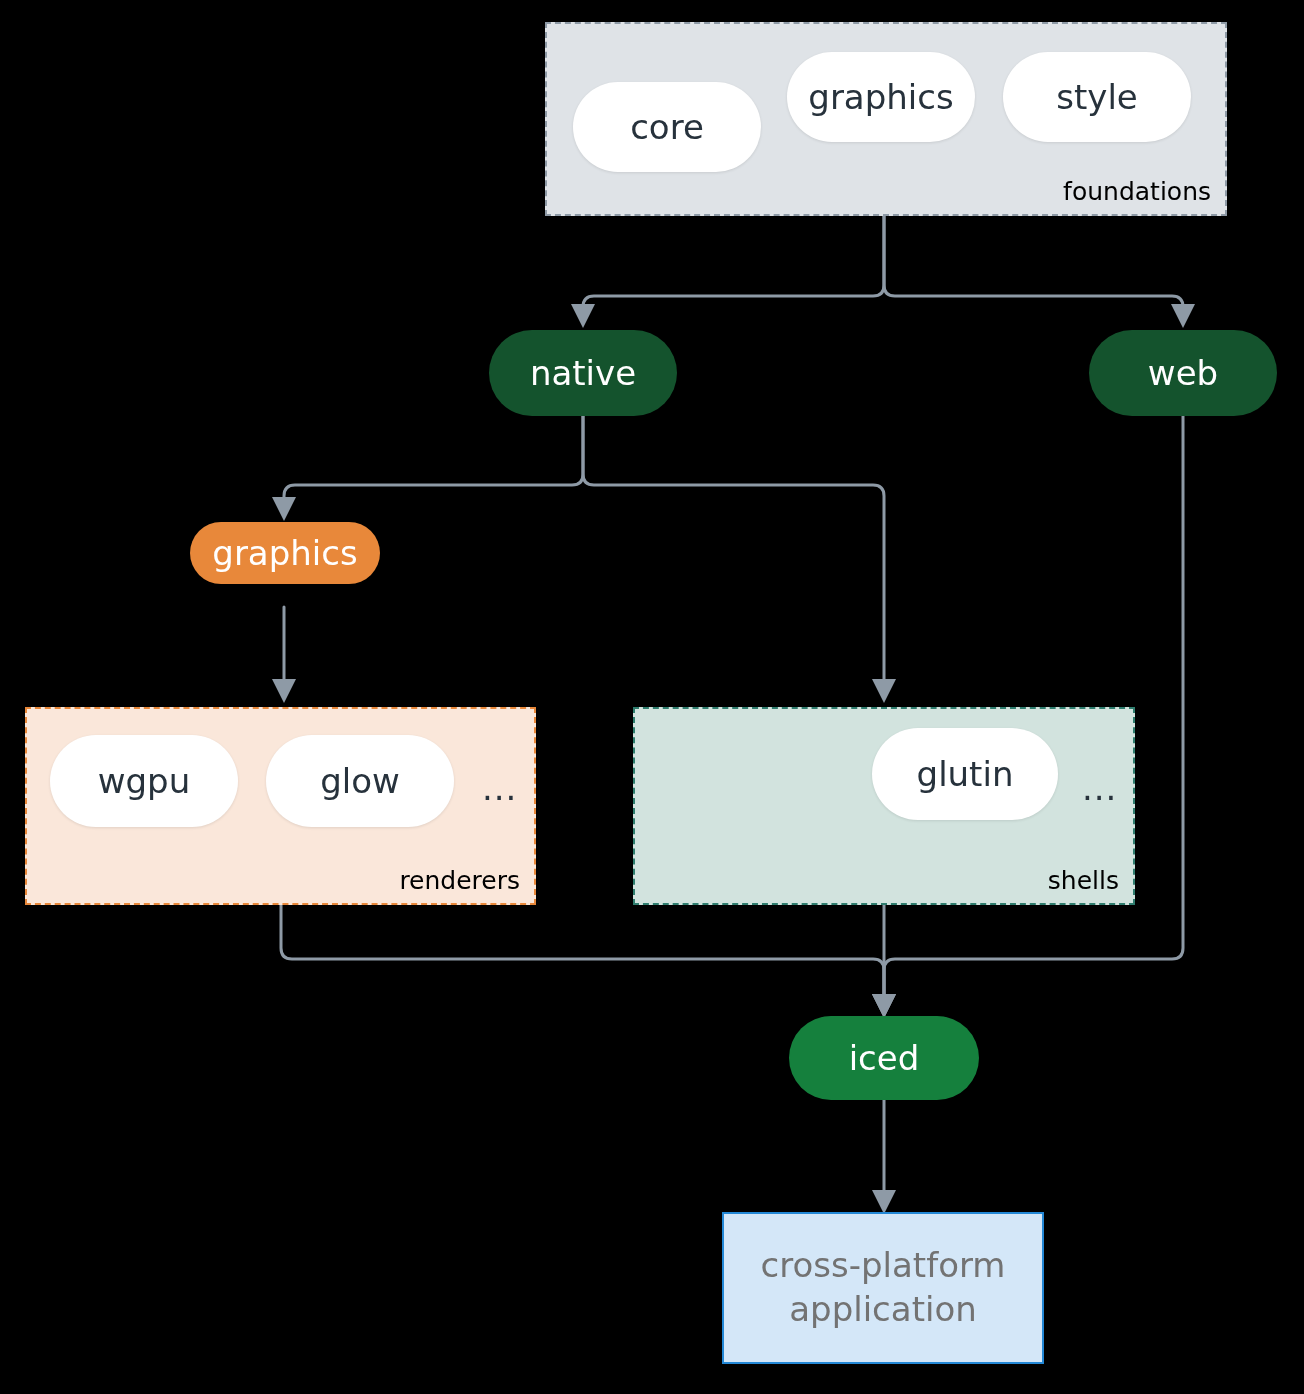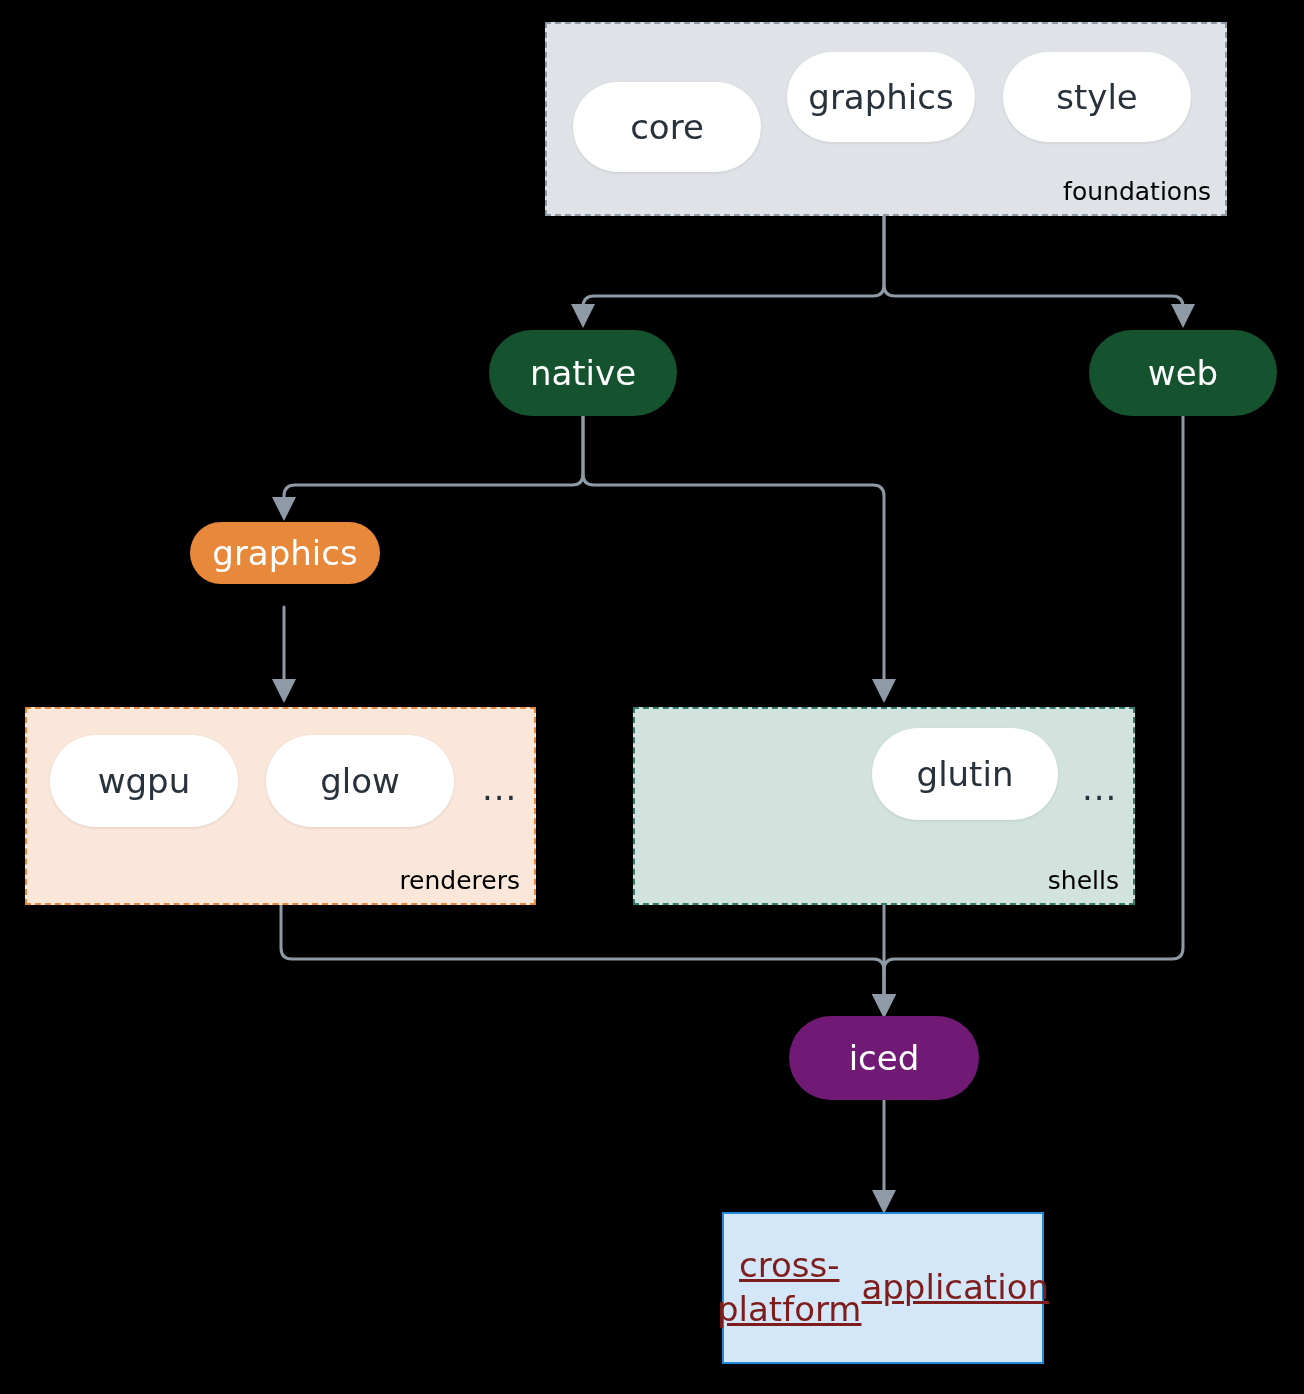--- a/index.html
+++ b/index.html
@@ -54,30 +54,29 @@
     box-shadow: 0 1px 3px rgba(0,0,0,0.10);
   }
   
   .pill-solid {
     border-radius: 46px;
     color: #ffffff;
     font-size: 34px;
   }
   .pill-purple { background: #14532d; }
   .pill-orange { background: #e8883a; }
-  .pill-blue   { background: #701a75; }
+  .pill-blue   { background: #15803d; }
   
   .rect-box {
     background: #d4e7f8;
     border: 2px solid #2388d6;
-    color: #7f1d1d;
+    color: #737373;
     font-size: 34px;
     line-height: 1.28;
-    flex-direction: row;
-    text-decoration: underline;
+    flex-direction: column;
   }
   
   .ellipsis {
     position: absolute;
     color: #27323c;
     font-size: 34px;
     letter-spacing: 1px;
     line-height: 1;
   }
 </style>

